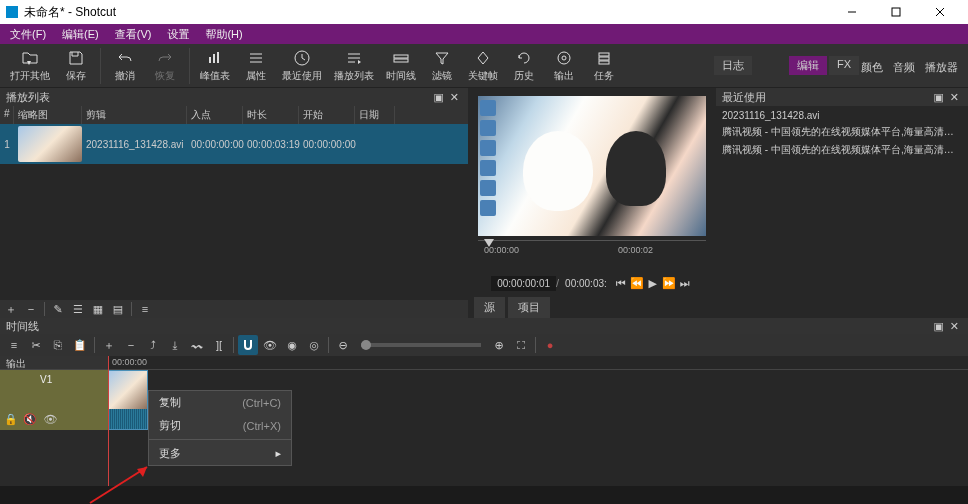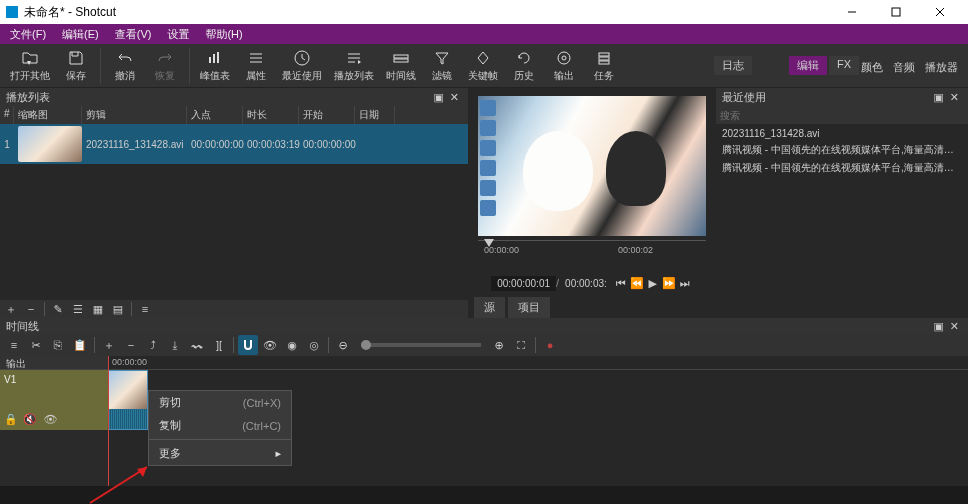--- a/index.html
+++ b/index.html
@@ -62,21 +62,21 @@
 .timeline-toolbar { height: 22px; background: #323232; display: flex; align-items: center; gap: 2px; padding: 0 4px; }
 .timeline-toolbar .tbtn { width: 20px; height: 20px; display: flex; align-items: center; justify-content: center; cursor: pointer; color: #ccc; }
 .timeline-toolbar .tsep { width: 1px; height: 16px; background: #555; margin: 0 2px; }
 .timeline-toolbar .active-tool { background: #1b5a78; border-radius: 2px; }
 .zoom-slider { width: 120px; height: 4px; background: #555; margin: 0 6px; position: relative; }
 .zoom-slider::after { content:""; position:absolute; left:0; top:-3px; width:10px; height:10px; background:#888; border-radius:50%; }
 .timeline-body { display: flex; height: 130px; background: #272727; position: relative; }
 .tl-left { width: 108px; background: #2a2a2a; }
 .tl-output { height: 14px; padding: 1px 6px; font-size: 10px; background: #333; border-bottom: 1px solid #444; }
 .tl-track-head { height: 60px; background: #6b6b3a; padding: 4px; display: flex; flex-direction: column; justify-content: space-between; }
-.tl-track-head .tname { font-size: 10px; color: #eee; }
+.tl-track-head .tname { font-size: 10px; color: #eee; margin-left: 36px; }
 .tl-track-head .tctrls { display: flex; gap: 6px; }
 .tl-track-head .tctrls span { cursor: pointer; }
 .tl-right { flex: 1; position: relative; background: #272727; }
 .tl-ruler { height: 14px; background: #272727; border-bottom: 1px solid #444; position: relative; }
 .tl-ruler .t { position: absolute; font-size: 9px; color: #aaa; top: 1px; }
 .tl-clip { position: absolute; top: 14px; left: 0; width: 40px; height: 60px; background: #1b5a78; border: 1px solid #4a90b8; }
 .tl-clip .clip-thumb { width: 100%; height: 38px; background: linear-gradient(135deg,#a8c8e8,#f5e6d3,#8b6f5c); }
 .tl-clip .clip-wave { width: 100%; height: 20px; background: repeating-linear-gradient(90deg,#2a7a9a 0 1px,#1b5a78 1px 2px); }
 .tl-playhead { position: absolute; left: 0; top: 0; width: 1px; height: 100%; background: #d04040; }
 .context-menu { position: absolute; left: 148px; top: 390px; width: 144px; background: #3a3a3a; border: 1px solid #555; z-index: 100; }
@@ -339,23 +339,20 @@
     </div>
   </div>
 
   <div class="panel recent">
     <div class="panel-header">
       <span>最近使用</span>
       <span class="spacer"></span>
       <span class="closebox">▣</span>
       <span class="closebox">✕</span>
     </div>
-    <div class="recent-search">
-      <input placeholder="搜索" style="">
-    </div>
     <div class="recent-list">
       <div class="recent-item">20231116_131428.avi</div>
       <div class="recent-item">腾讯视频 - 中国领先的在线视频媒体平台,海量高清视频...</div>
       <div class="recent-item">腾讯视频 - 中国领先的在线视频媒体平台,海量高清视频...</div>
     </div>
   </div>
 </div>
 
 <div class="timeline-panel">
   <div class="timeline-header">
@@ -413,26 +410,26 @@
         <div class="clip-thumb"></div>
         <div class="clip-wave"></div>
       </div>
       <div class="tl-playhead"></div>
     </div>
   </div>
 </div>
 
 <div class="context-menu">
   <div class="cm-item">
+      <span>复制</span>
+      <span style="color:#999">(Ctrl+C)</span>
+    </div>
+  <div class="cm-item">
       <span>剪切</span>
       <span style="color:#999">(Ctrl+X)</span>
-    </div>
-  <div class="cm-item">
-      <span>复制</span>
-      <span style="color:#999">(Ctrl+C)</span>
     </div>
   <div class="cm-sep"></div>
   <div class="cm-item">
       <span>更多</span>
       <span>▸</span>
     </div>
 
 </div>
 
 <svg class="red-arrow" viewBox="0 0 70 40">

